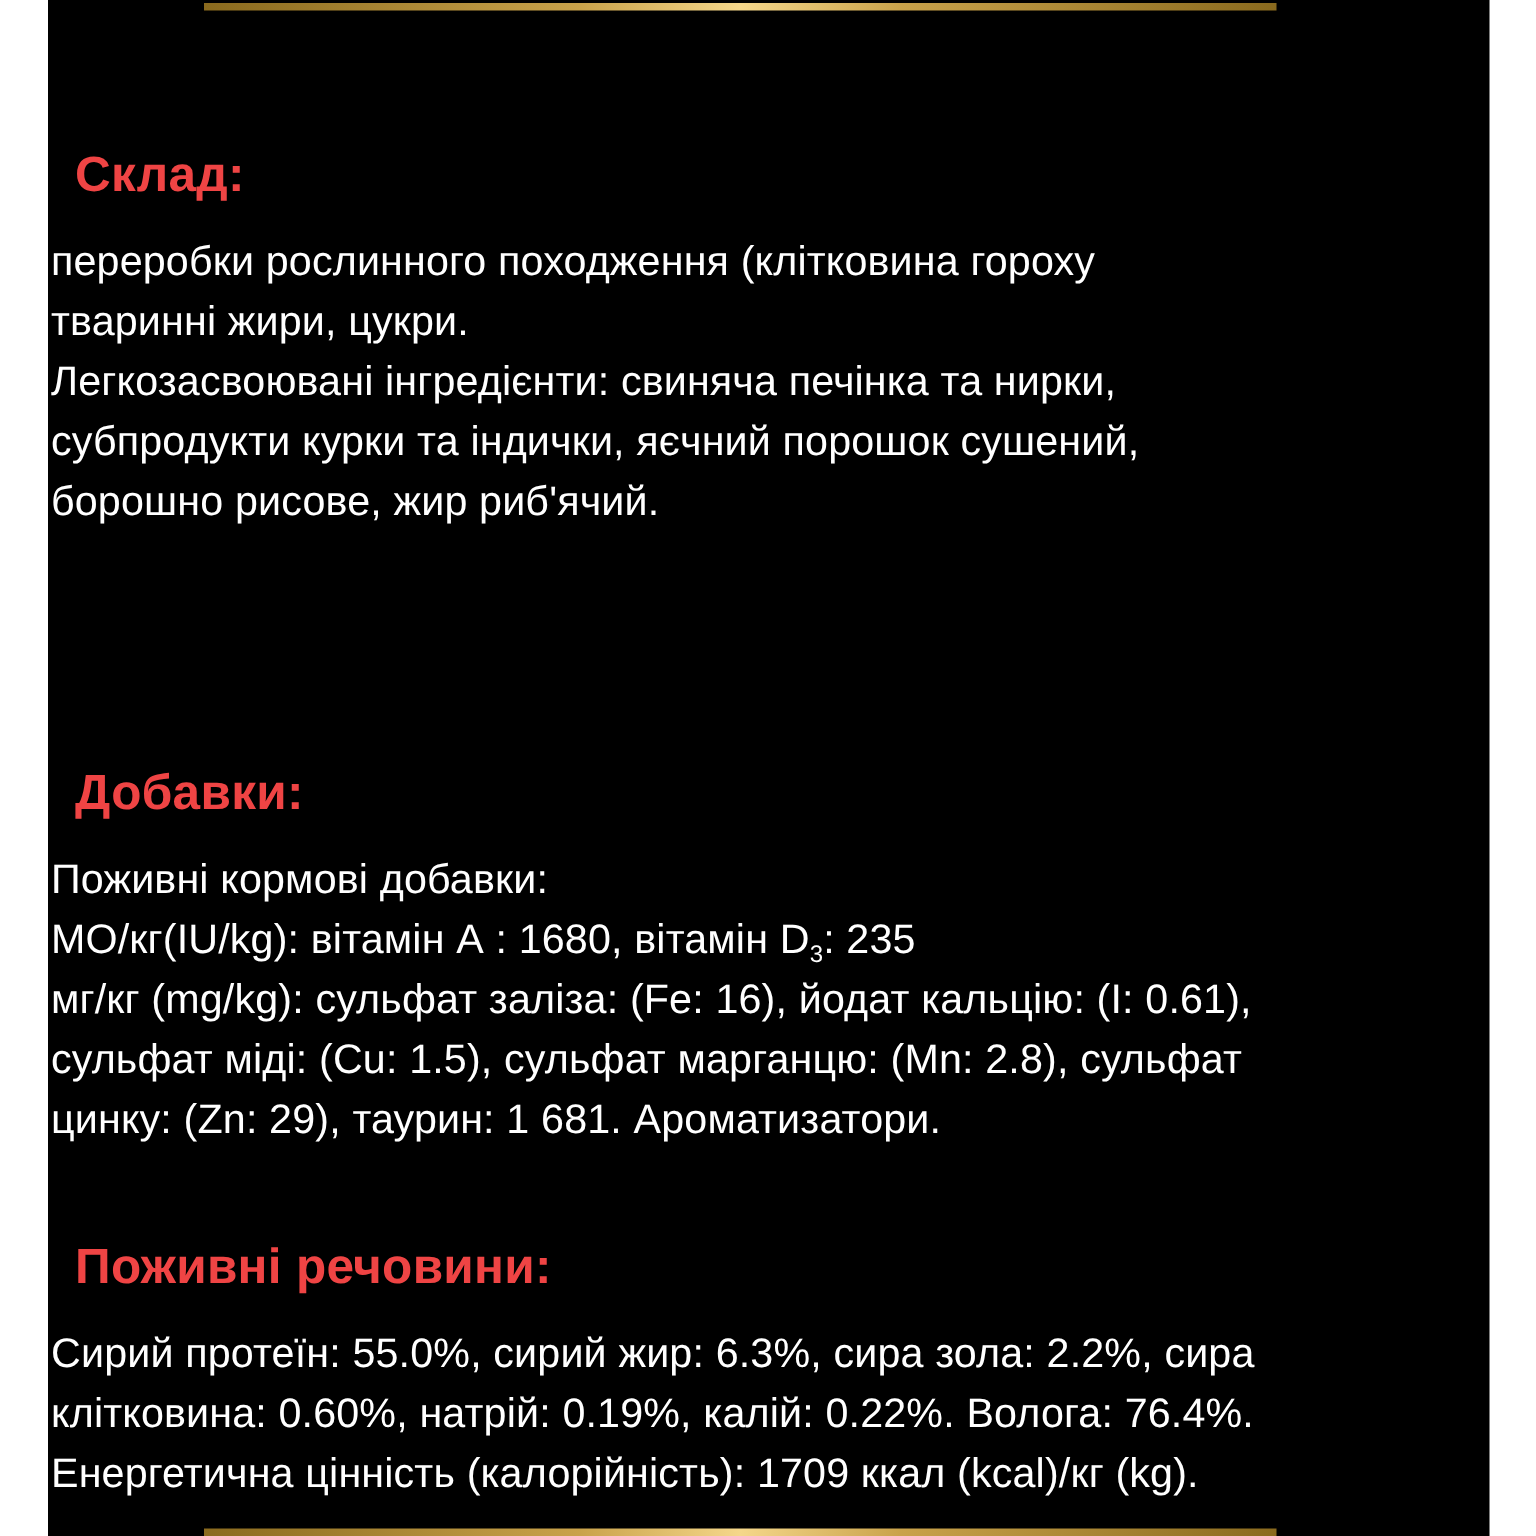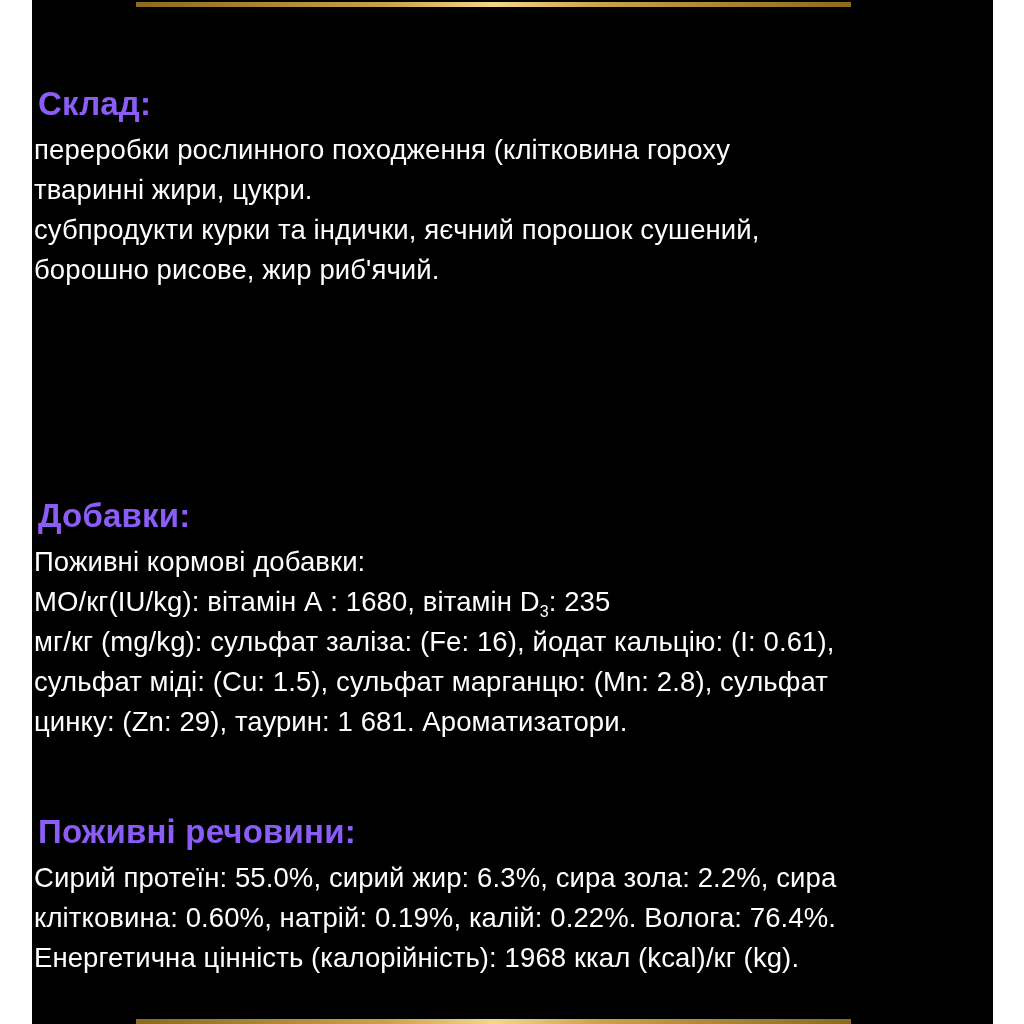--- a/index.html
+++ b/index.html
@@ -4,53 +4,54 @@
 <style>
   html, body { margin:0; padding:0; }
   body { width:1024px; height:1024px; background:#ffffff; position:relative; overflow:hidden; }
   .panel { position:absolute; left:32px; top:0; width:961px; height:1024px; background:#000000; }
   .gold-bar { position:absolute; left:104px; width:715px; height:5px;
     background: linear-gradient(90deg, #8a6a1e 0%, #c9a24a 35%, #f5d78a 50%, #c9a24a 65%, #8a6a1e 100%); }
   .gold-top { top:2px; }
   .gold-bottom { top:1019px; }
   .content { position:absolute; left:2px; top:78px; width:955px; font-family:"Liberation Sans", sans-serif; color:#ffffff; }
   .section { margin-bottom:36px; }
-  .heading { color:#8b5cf6; font-weight:bold; font-size:33px; line-height:44px; margin:4px; letter-spacing:0.2px; }
+  .heading { color:#ef4444; font-weight:bold; font-size:33px; line-height:44px; margin:16px; letter-spacing:0.2px; }
   .line { font-size:27.5px; line-height:40px; margin:0; white-space:nowrap; letter-spacing:0.1px; }
   .s1 { margin-top:0; }
   .s2 { position:absolute; top:412px; left:0; }
   .s3 { position:absolute; top:728px; left:0; }
   sub { font-size:16px; vertical-align:-6px; line-height:0; }
 </style>
 </head>
 <body>
 
 <div class="panel">
   <div class="gold-bar gold-top"></div>
 
   <div class="content">
     <div class="section s1">
       <h2 class="heading">Склад:</h2>
       <p class="line">переробки рослинного походження (клітковина гороху</p>
       <p class="line">тваринні жири, цукри.</p>
+      <p class="line">Легкозасвоювані інгредієнти: свиняча печінка та нирки,</p>
       <p class="line">субпродукти курки та індички, яєчний порошок сушений,</p>
       <p class="line">борошно рисове, жир риб'ячий.</p>
     </div>
 
     <div class="section s2">
       <h2 class="heading">Добавки:</h2>
       <p class="line">Поживні кормові добавки:</p>
       <p class="line"><span>МО/кг(IU/kg): вітамін А : 1680, вітамін D</span><sub>3</sub><span>: 235</span></p>
       <p class="line">мг/кг (mg/kg): сульфат заліза: (Fe: 16), йодат кальцію: (I: 0.61),</p>
       <p class="line">сульфат міді: (Cu: 1.5), сульфат марганцю: (Mn: 2.8), сульфат</p>
       <p class="line">цинку: (Zn: 29), таурин: 1 681. Ароматизатори.</p>
     </div>
 
     <div class="section s3">
       <h2 class="heading">Поживні речовини:</h2>
       <p class="line">Сирий протеїн: 55.0%, сирий жир: 6.3%, сира зола: 2.2%, сира</p>
       <p class="line">клітковина: 0.60%, натрій: 0.19%, калій: 0.22%. Волога: 76.4%.</p>
-      <p class="line">Енергетична цінність (калорійність): 1968 ккал (kcal)/кг (kg).</p>
+      <p class="line">Енергетична цінність (калорійність): 1709 ккал (kcal)/кг (kg).</p>
     </div>
   </div>
 
   <div class="gold-bar gold-bottom"></div>
 </div>
 
 </body></html>

